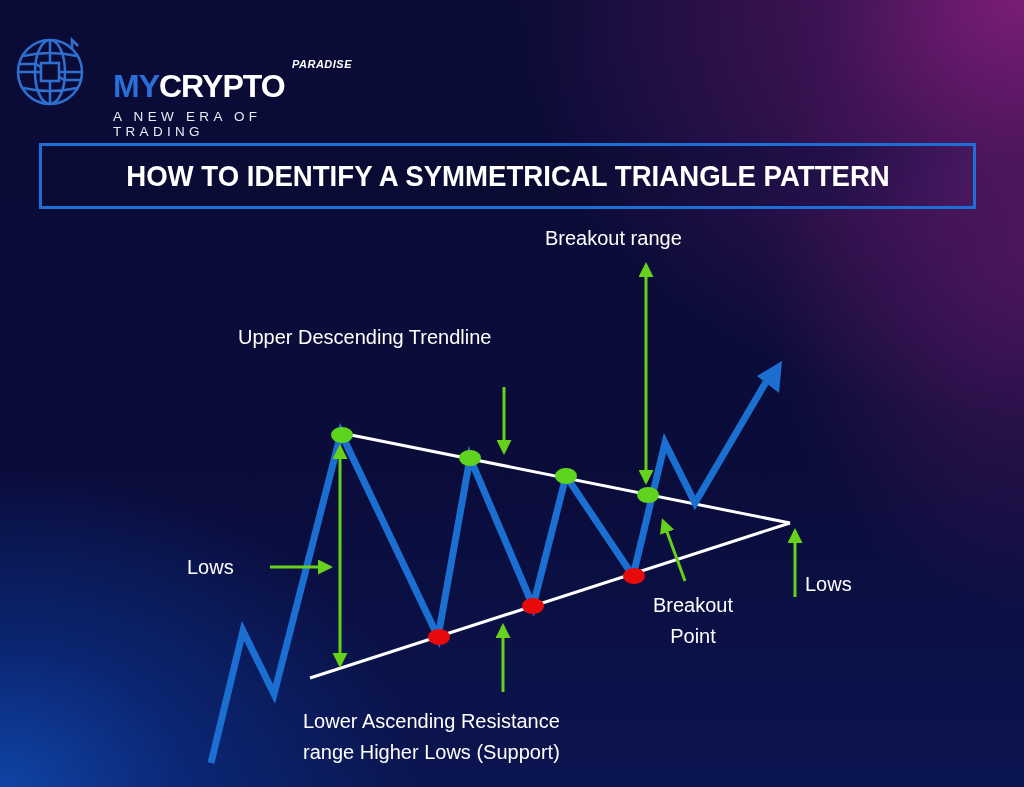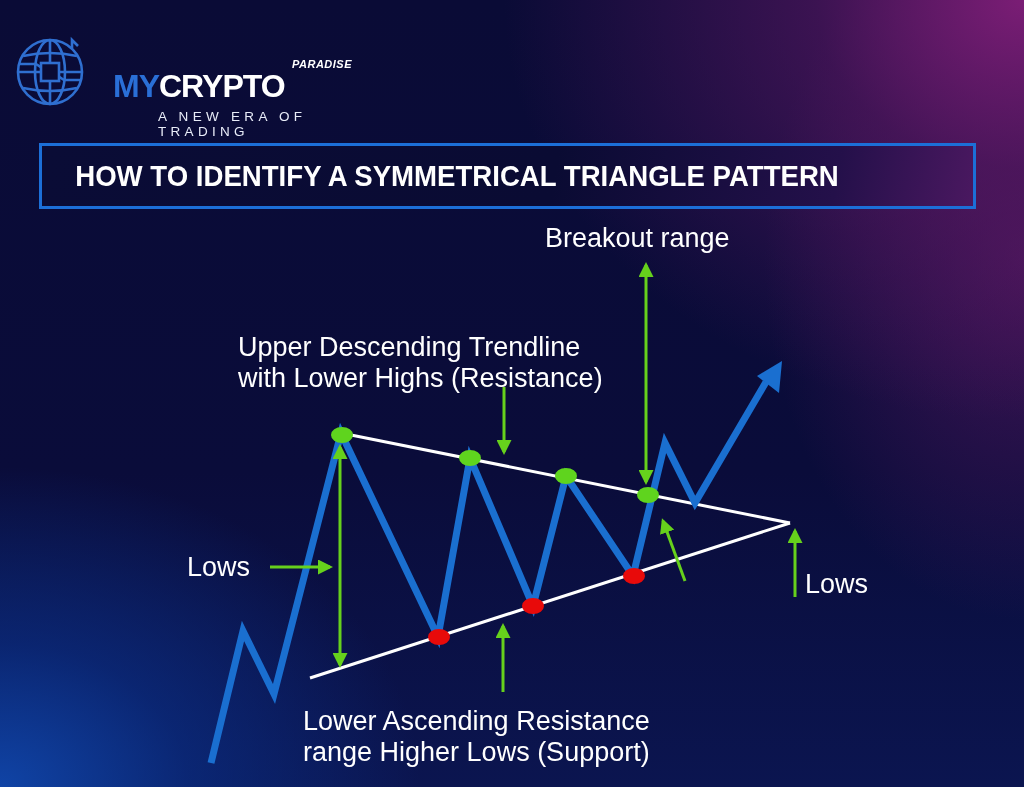--- a/index.html
+++ b/index.html
@@ -21,35 +21,35 @@
   }
   .brand-main {
     position: absolute; left: 103px; top: 36px;
     font-family: "Liberation Sans", sans-serif; font-weight: 700;
     font-size: 32px; letter-spacing: -1px; line-height: 40px;
   }
   .brand-my { color: #2a6fd6; }
   .brand-crypto { color: #ffffff; }
   .brand-tag {
     position: absolute; left: 103px; top: 79px; color: #e8ecf8;
-    font-family: "Liberation Sans", sans-serif; font-size: 13.5px; letter-spacing: 4.3px; margin-left: 45px;
+    font-family: "Liberation Sans", sans-serif; font-size: 13.5px; letter-spacing: 4.3px;
   }
   .title-box {
     position: absolute; left: 39px; top: 143px; width: 937px; height: 66px;
     border: 3px solid #1c6fd8; box-sizing: border-box;
     background: linear-gradient(100deg, #0a0c36 0%, #0a0b33 55%, #24104a 85%, #4a1860 100%);
-    display: flex; align-items: center; 
+    display: flex; align-items: center; justify-content: center;
   }
   .title-text {
     color: #ffffff; font-family: "Liberation Sans", sans-serif; font-weight: 700;
     font-size: 30px; letter-spacing: 0px; transform: scaleX(0.92); white-space: nowrap;
   }
   .lbl {
     position: absolute; color: #ffffff; font-family: "Liberation Sans", sans-serif;
-    font-size: 27px; line-height: 31px; white-space: nowrap;
+    font-size: 20px; line-height: 31px; white-space: nowrap;
   }
   .lbl.center { text-align: center; }
   svg.diagram { position: absolute; left: 0; top: 0; width: 1024px; height: 787px; }
 </style>
 </head>
 <body>
 
 <div class="canvas">
 
   <div class="logo">
@@ -104,28 +104,31 @@
     <line x1="270" y1="567" x2="330" y2="567" stroke="#66d11c" stroke-width="3" marker-end="url(#gArrow)"></line>
     <line x1="504" y1="387" x2="504" y2="452" stroke="#66d11c" stroke-width="3" marker-end="url(#gArrow)"></line>
     <line x1="503" y1="692" x2="503" y2="626" stroke="#66d11c" stroke-width="3" marker-end="url(#gArrow)"></line>
     <line x1="646" y1="265" x2="646" y2="482" stroke="#66d11c" stroke-width="3" marker-start="url(#gArrow)" marker-end="url(#gArrow)"></line>
     <line x1="685" y1="581" x2="663" y2="521" stroke="#66d11c" stroke-width="3" marker-end="url(#gArrow)"></line>
     <line x1="795" y1="597" x2="795" y2="531" stroke="#66d11c" stroke-width="3" marker-end="url(#gArrow)"></line>
   </svg>
 
   <div class="lbl" style="left:545px; top:223px;">Breakout range</div>
 
-  <div class="lbl" style="left:238px; top:332px;">
+  <div class="lbl" style="left:238px; top:322px;">
     <div>Upper Descending Trendline</div>
-    <div>with Lower Highs (Resistance)</div>
   </div>
 
   <div class="lbl" style="left:187px; top:552px;">Lows</div>
 
   <div class="lbl" style="left:805px; top:569px;">Lows</div>
 
+  <div class="lbl center" style="left:630px; top:590px; width:126px;">
+    <div>Breakout</div>
+    <div>Point</div>
+  </div>
 
   <div class="lbl" style="left:303px; top:706px;">
     <div>Lower Ascending Resistance</div>
     <div>range Higher Lows (Support)</div>
   </div>
 
 </div>
 
 </body></html>

